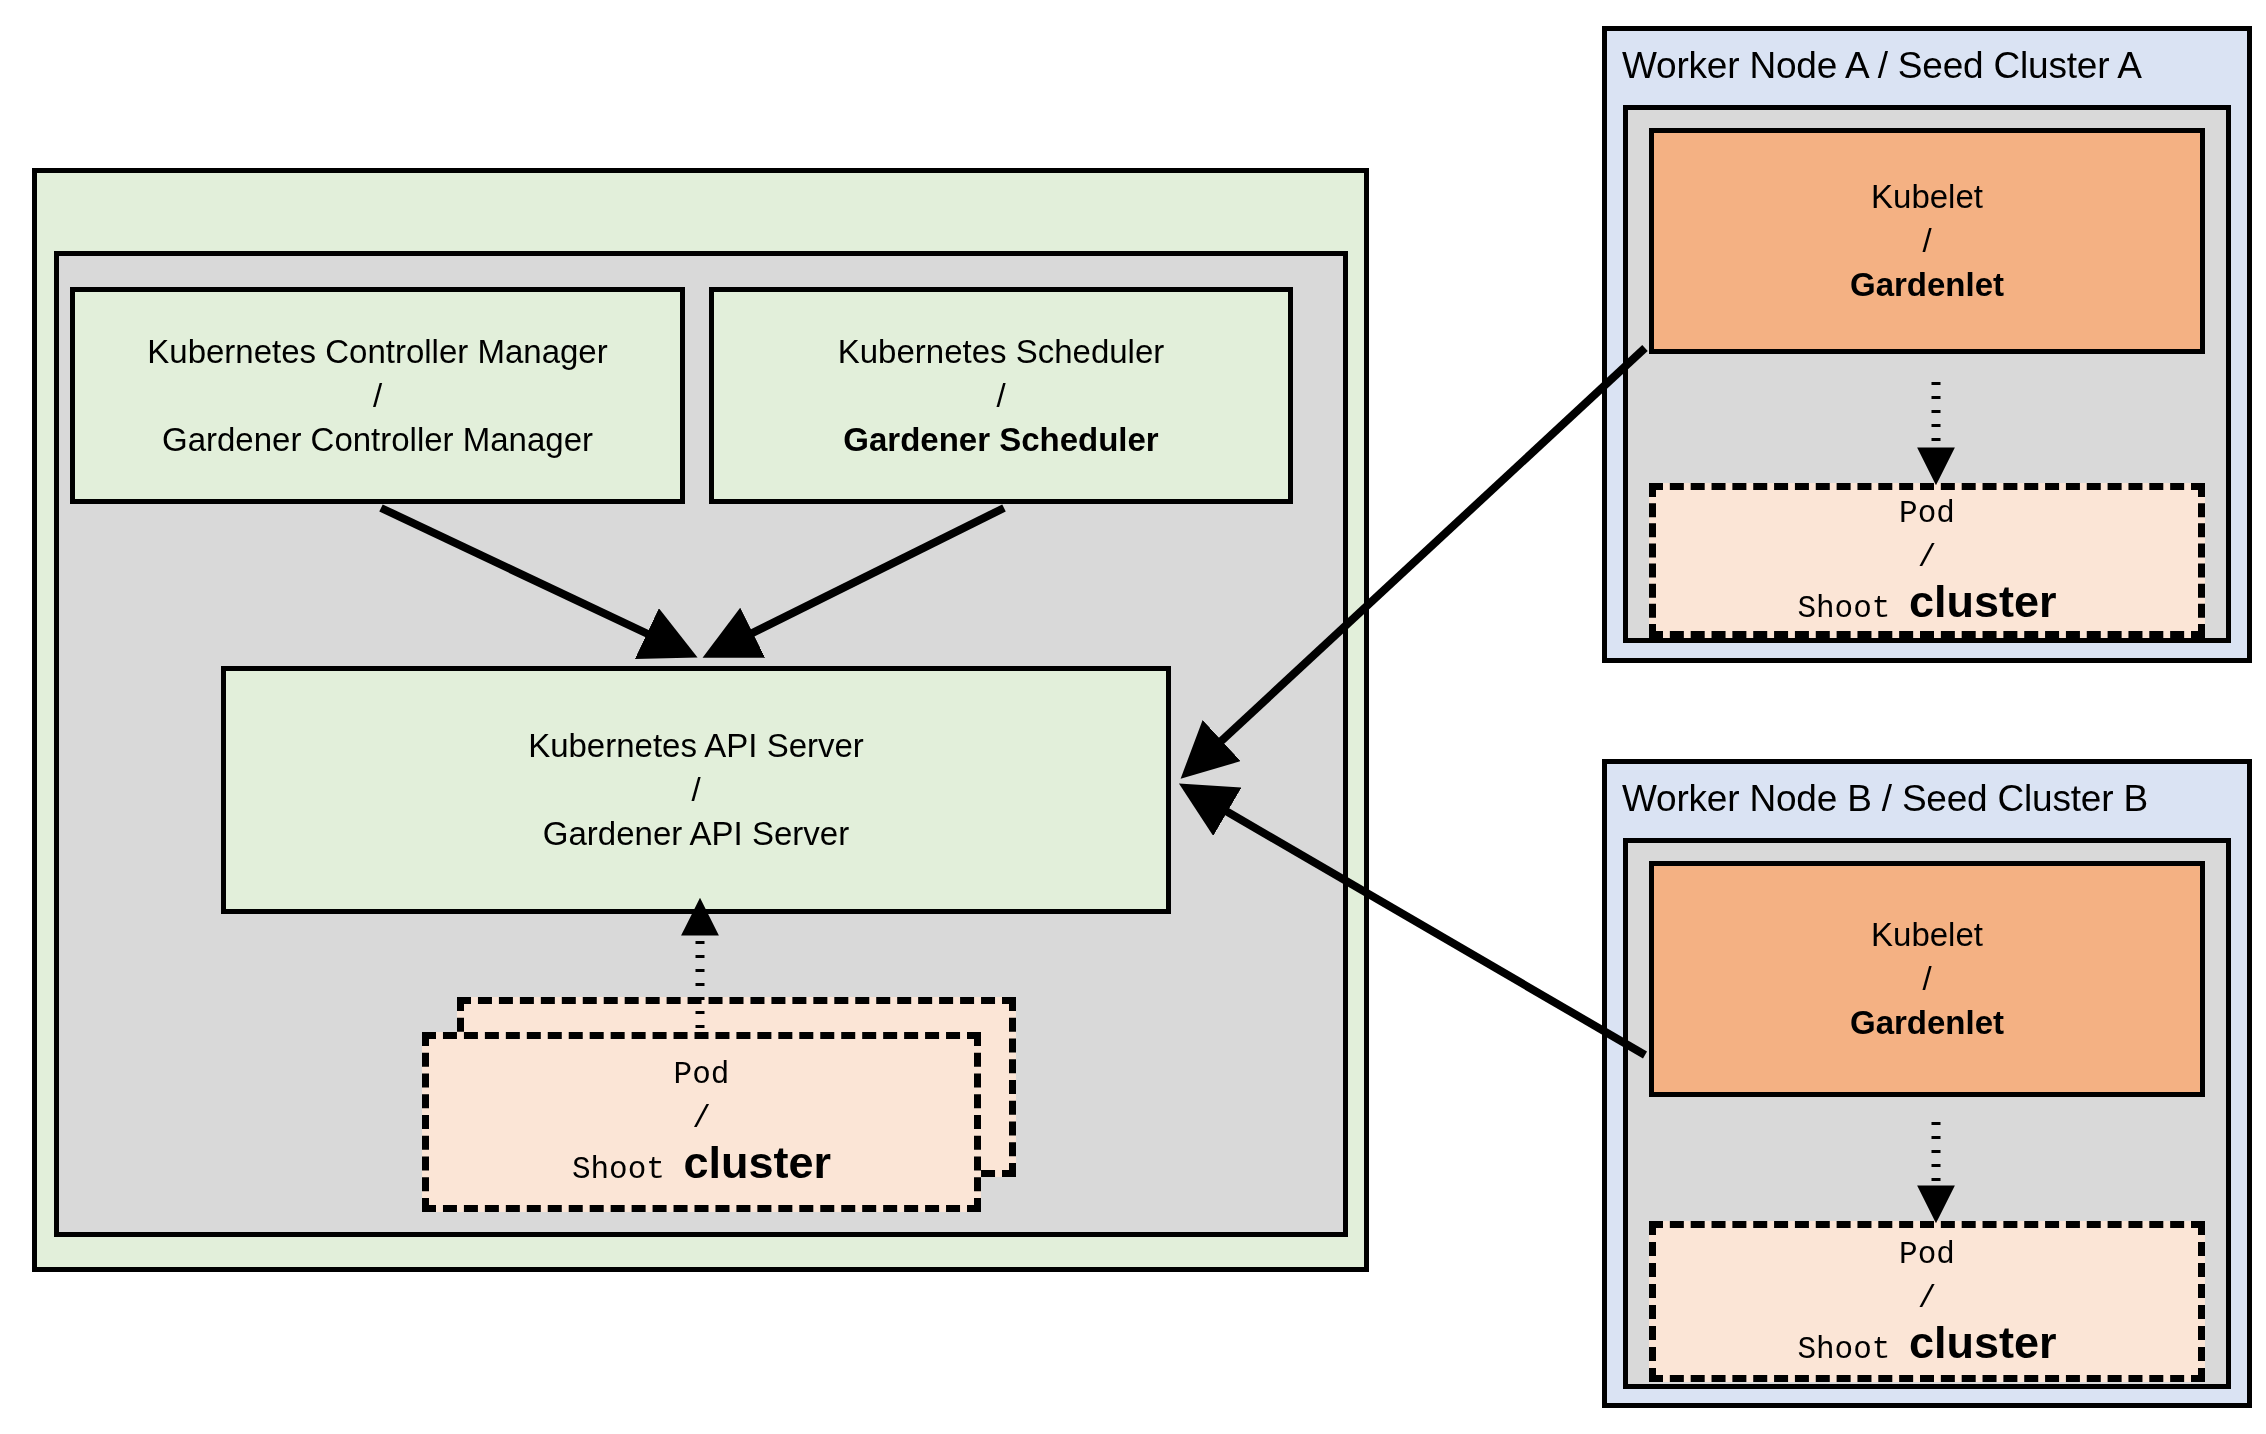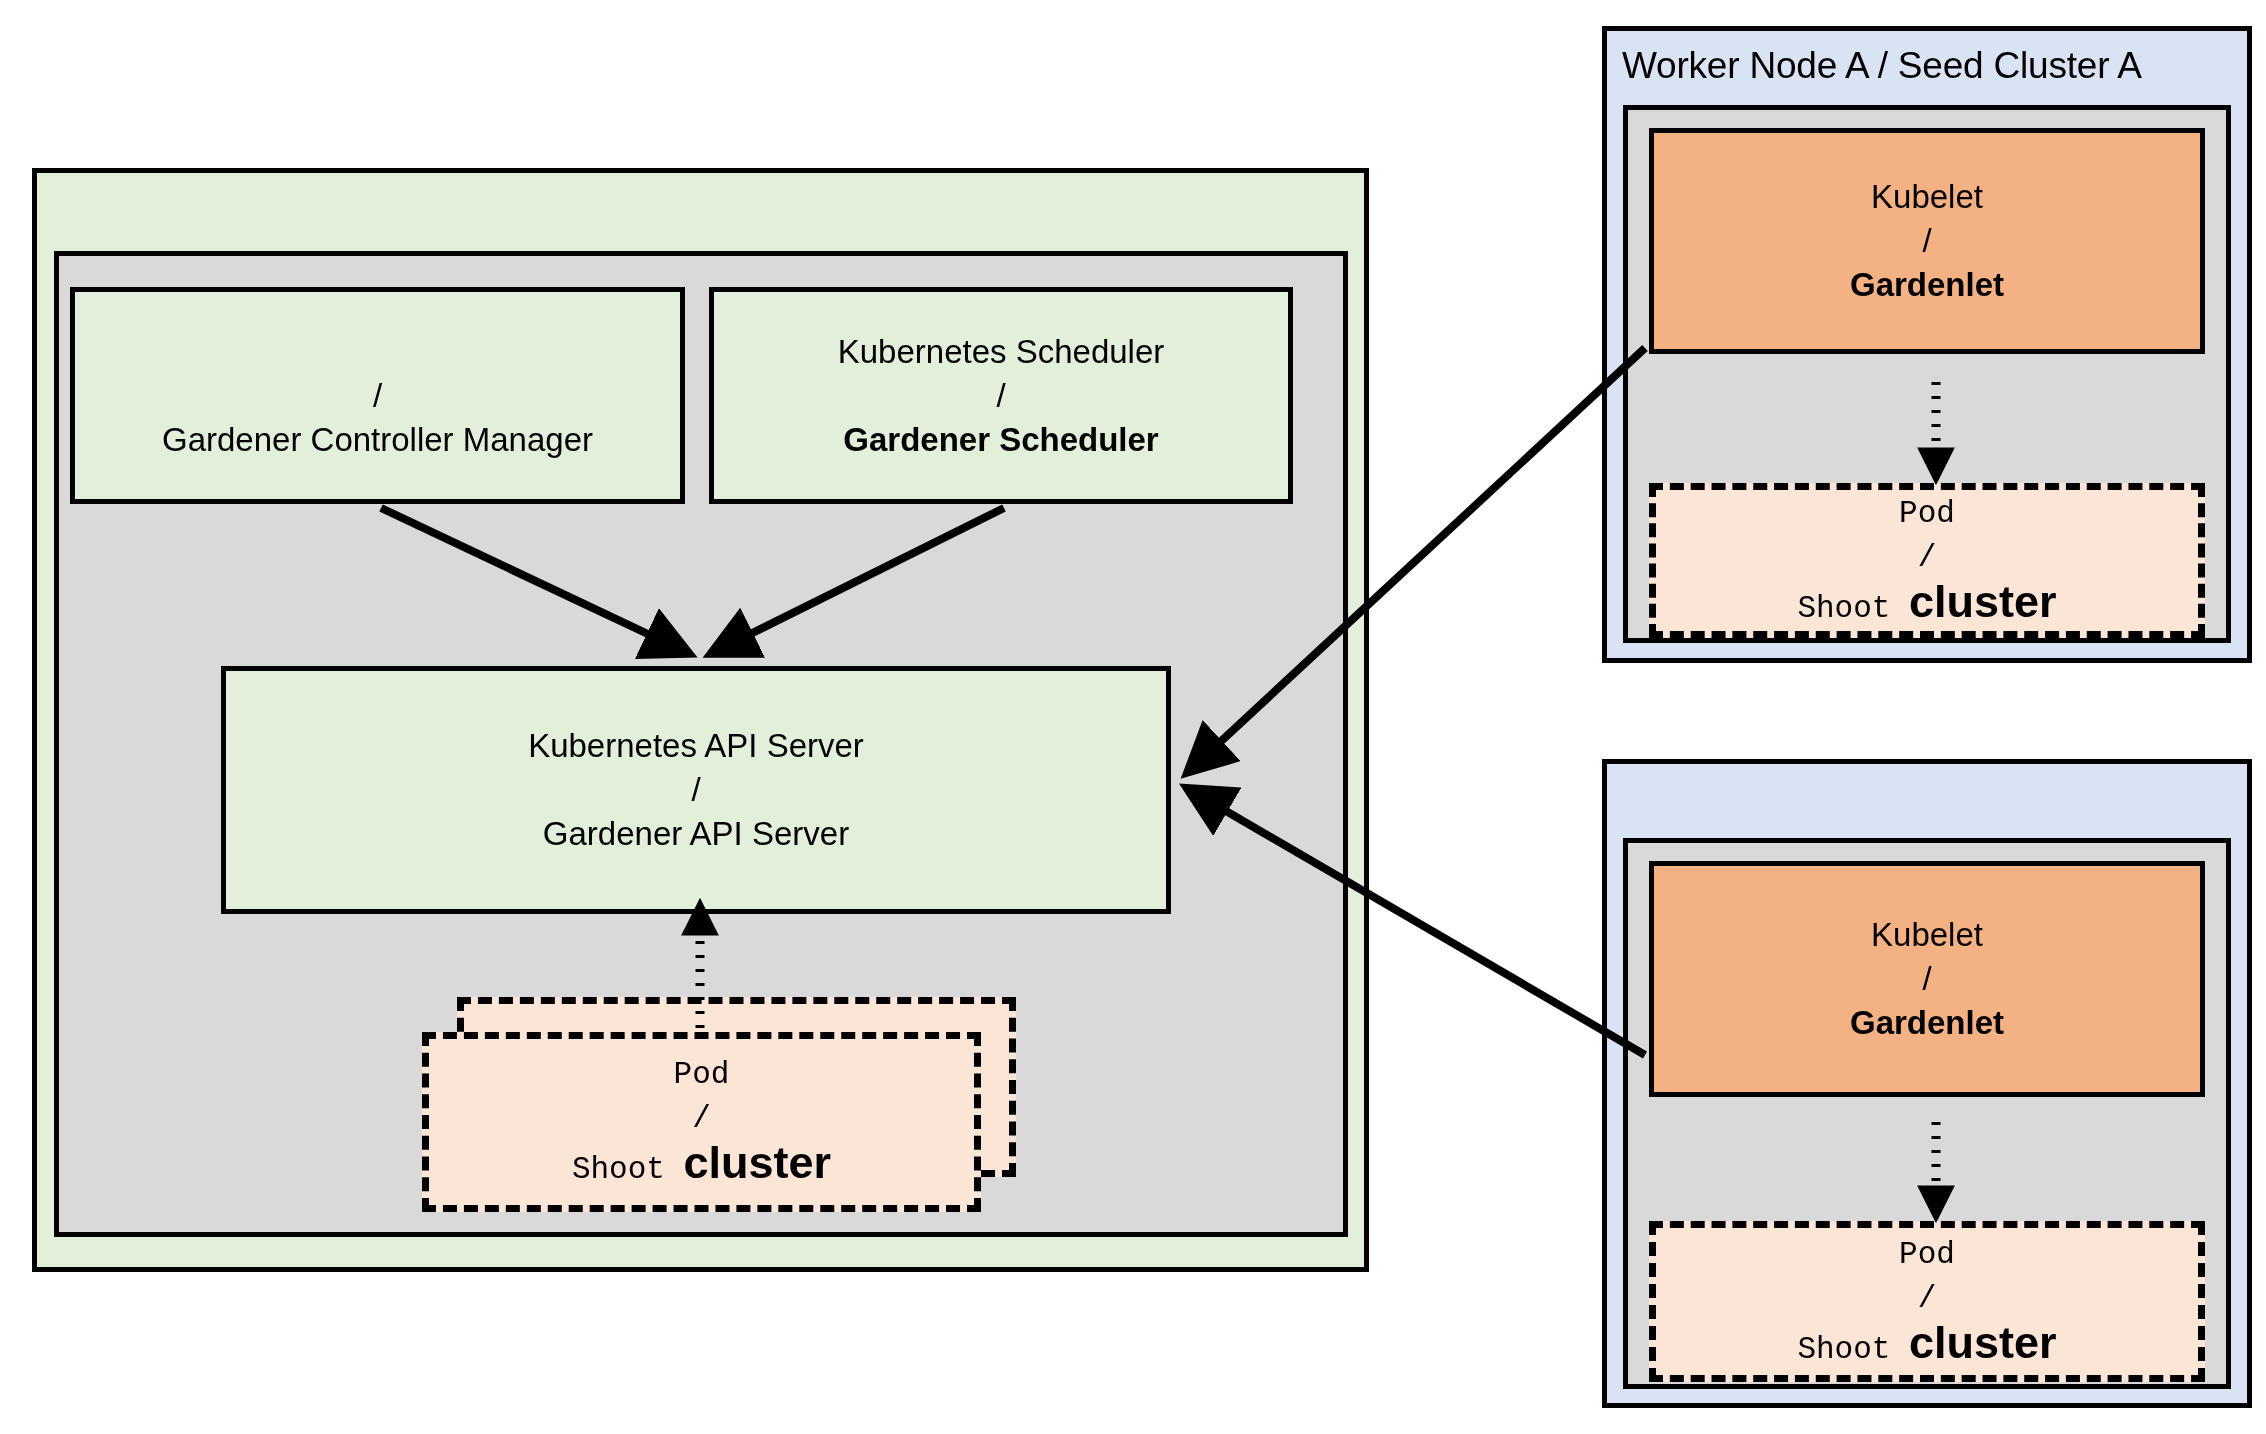--- a/index.html
+++ b/index.html
@@ -38,21 +38,21 @@
 
 <div class="stage">
 
   <div class="box solid green" style="left:32px;top:168px;width:1337px;height:1104px;">
   </div>
 
   <div class="box solid gray" style="left:54px;top:251px;width:1294px;height:986px;"></div>
 
   <div class="box solid green" style="left:70px;top:287px;width:615px;height:217px;">
     <div class="lbl">
-      <br>
+      <span>Kubernetes Controller Manager</span><br>
       <span>/</span><br>
       <span>Gardener Controller Manager</span>
     </div>
   </div>
 
   <div class="box solid green" style="left:709px;top:287px;width:584px;height:217px;">
     <div class="lbl">
       <span>Kubernetes Scheduler</span><br>
       <span>/</span><br>
       <span class="b">Gardener Scheduler</span>
@@ -91,20 +91,21 @@
 
   <div class="box dash peach" style="left:1649px;top:483px;width:556px;height:155px;">
     <div class="lbl mono">
       <span>Pod</span><br>
       <span>/</span><br>
       <span>Shoot </span><span class="b">cluster</span>
     </div>
   </div>
 
   <div class="box solid blue" style="left:1602px;top:759px;width:650px;height:649px;"></div>
+  <div class="grp-title" style="left:1622px;top:777px;">Worker Node B / Seed Cluster B</div>
 
   <div class="box solid gray" style="left:1623px;top:838px;width:608px;height:551px;"></div>
 
   <div class="box solid orange" style="left:1649px;top:861px;width:556px;height:236px;">
     <div class="lbl">
       <span>Kubelet</span><br>
       <span>/</span><br>
       <span class="b">Gardenlet</span>
     </div>
   </div>

